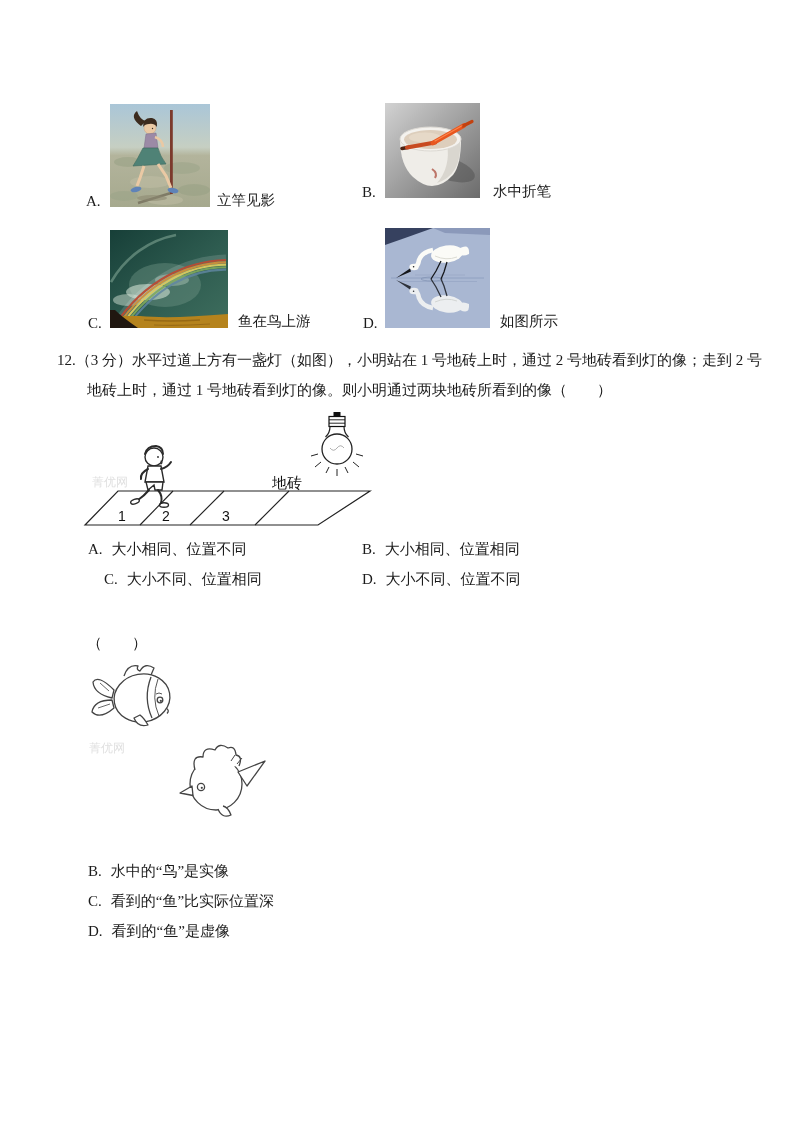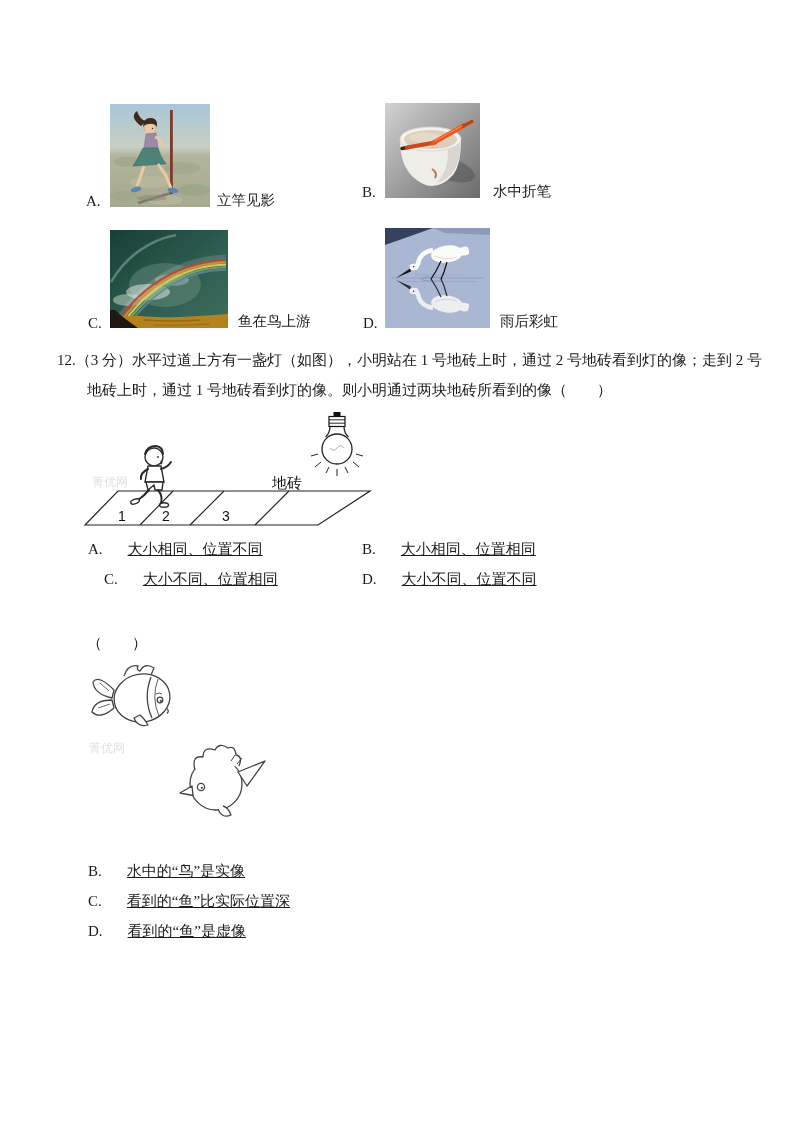--- a/index.html
+++ b/index.html
@@ -4,21 +4,21 @@
 <style>
   html,body{margin:0;padding:0;background:#e8e8e8;}
   .page{
     position:relative;width:793px;height:1122px;background:#ffffff;
     margin:0 auto;overflow:hidden;
     font-family:"Liberation Serif","DejaVu Serif",serif;color:#1b1b1b;
   }
   .abs{position:absolute;}
   .txt{font-size:15px;line-height:1.25;white-space:nowrap;color:#1b1b1b;}
   .cap{font-size:14.5px;white-space:nowrap;}
-  .opt .opt-text{margin-left:25px;text-decoration:underline;}
+  .opt .opt-text{margin-left:9px;}
   svg text{font-family:"Liberation Sans","DejaVu Sans",sans-serif;}
 </style>
 </head>
 <body>
 
 <div class="page">
 
   <div class="txt abs" style="left:86px;top:192px">A.</div>
 
   <svg class="abs" style="left:110px;top:104px" width="100" height="103" viewBox="0 0 100 103">
@@ -141,21 +141,21 @@
       <path d="M75,20 Q85,15 84,26 Q78,29 73,26 Z" fill="#fbfbf7"></path>
       <path d="M50,28 Q61,33 72,29" stroke="#dcdcd4" stroke-width="1" fill="none"></path>
       <path d="M48,22 Q37,24 34,32 Q33,38 30,39" stroke="#fbfbf7" stroke-width="4.6" fill="none"></path>
       <ellipse cx="29" cy="39" rx="4.6" ry="3.2" fill="#fbfbf7"></ellipse>
       <path d="M25,40.5 L11,50 L26,43.5 Z" fill="#14161a"></path>
       <circle cx="28.6" cy="38.8" r="0.8" fill="#1a1a1a"></circle>
       <path d="M56,33 L51,43 L46,51 M62,34 L59,44 L56,51" stroke="#16181c" stroke-width="1.3" fill="none"></path>
     </g>
     <use href="#egretD" transform="translate(0,102) scale(1,-1)" opacity="0.82"></use>
   </svg>
-  <div class="cap abs" style="left:500px;top:312px">雨后彩虹</div>
+  <div class="cap abs" style="left:500px;top:312px">如图所示</div>
 
   <div class="txt abs" style="left:57px;top:351px">12.（3 分）水平过道上方有一盏灯（如图），小明站在 1 号地砖上时，通过 2 号地砖看到灯的像；走到 2 号</div>
   <div class="txt abs" style="left:87px;top:381px">地砖上时，通过 1 号地砖看到灯的像。则小明通过两块地砖所看到的像（　　）</div>
 
   <svg class="abs" style="left:78px;top:408px" width="310" height="125" viewBox="0 0 310 125">
     <text x="14" y="78" font-size="12" fill="#d8d8d8" opacity="0.8">菁优网</text>
     <g>
       <rect x="255.5" y="4" width="7" height="4.5" fill="#111"></rect>
       <rect x="251" y="8.5" width="16" height="10" fill="#fff" stroke="#111" stroke-width="1.2"></rect>
       <path d="M251,11.8 H267 M251,15.2 H267" stroke="#111" stroke-width="0.9"></path>

